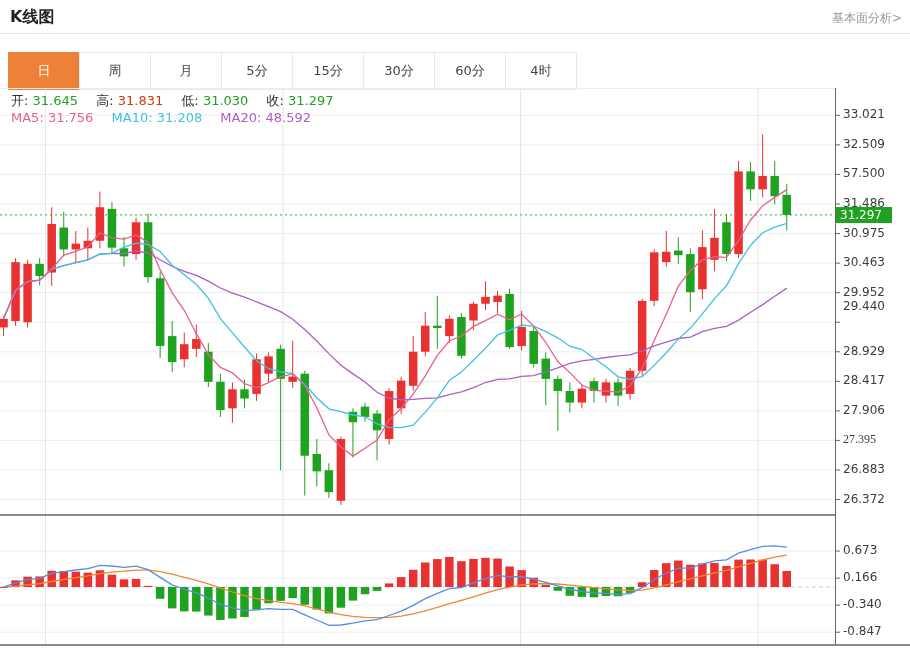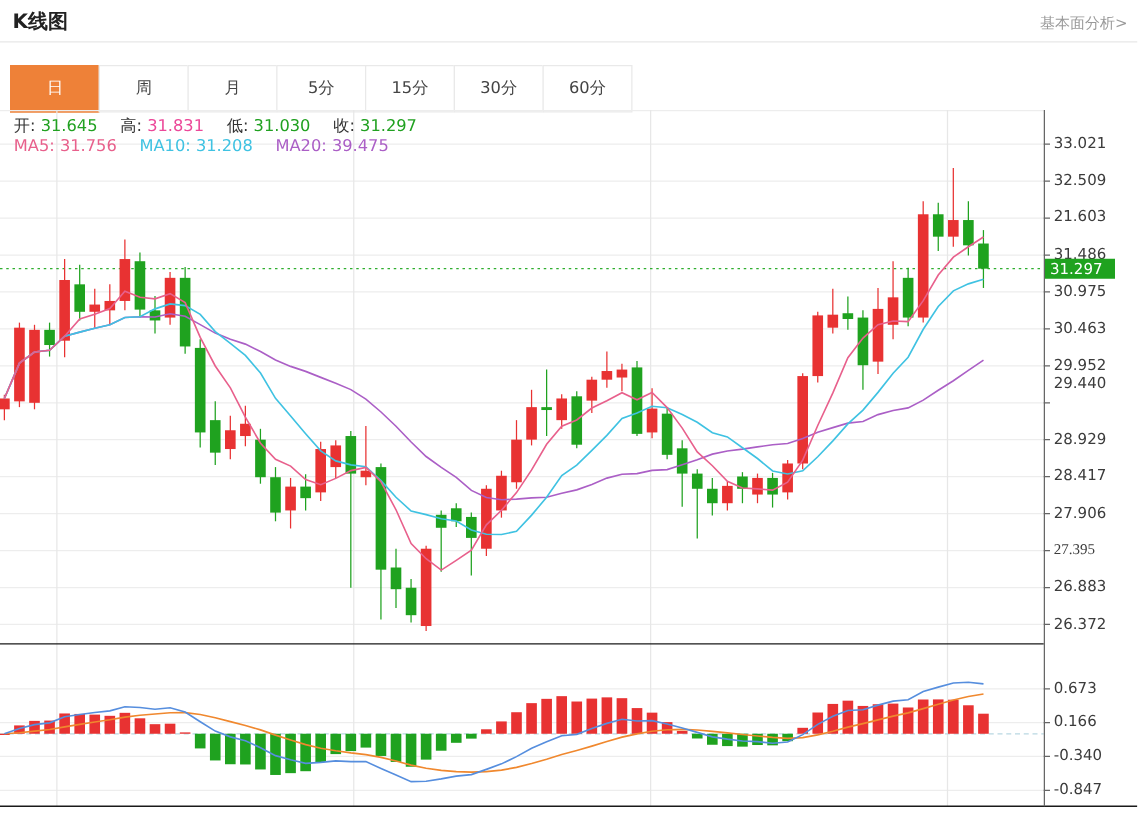--- a/index.html
+++ b/index.html
@@ -32,20 +32,21 @@
   <div class="hr"></div>
 
   <div class="tabbar" id="tabbar">
       <div class="tab active">日</div>
       <div class="tab">周</div>
       <div class="tab">月</div>
       <div class="tab">5分</div>
       <div class="tab">15分</div>
       <div class="tab">30分</div>
       <div class="tab">60分</div>
+      <div class="tab">4时</div>
     </div>
 
   <div class="chart">
     <svg id="cv" width="910" height="652">
         <line x1="0" y1="88.5" x2="835" y2="88.5" stroke="#ededed" stroke-width="1"></line>
         <line x1="0" y1="115.3" x2="835" y2="115.3" stroke="#ededed" stroke-width="1"></line>
         <line x1="0" y1="144.88848000000002" x2="835" y2="144.88848000000002" stroke="#ededed" stroke-width="1"></line>
         <line x1="0" y1="174.41916999999998" x2="835" y2="174.41916999999998" stroke="#ededed" stroke-width="1"></line>
         <line x1="0" y1="204.00765" x2="835" y2="204.00765" stroke="#ededed" stroke-width="1"></line>
         <line x1="0" y1="233.53833999999995" x2="835" y2="233.53833999999995" stroke="#ededed" stroke-width="1"></line>
@@ -291,41 +292,41 @@
         <line x1="835" y1="551.0618" x2="840" y2="551.0618" stroke="#666666" stroke-width="1"></line>
         <line x1="835" y1="578.1356" x2="840" y2="578.1356" stroke="#666666" stroke-width="1"></line>
         <line x1="835" y1="605.156" x2="840" y2="605.156" stroke="#666666" stroke-width="1"></line>
         <line x1="835" y1="632.2298" x2="840" y2="632.2298" stroke="#666666" stroke-width="1"></line>
       </svg>
 
     <div class="inforow" style="top:92px;">
       <span class="lbl">开:</span>
       <span class="grn" style="color: rgb(33, 161, 33);">31.645</span>
       <span class="lbl">高:</span>
-      <span class="grn" style="color: #ec4899;">31.831</span>
+      <span class="grn" style="color: #c2410c;">31.831</span>
       <span class="lbl">低:</span>
       <span class="grn" style="color: rgb(33, 161, 33);">31.030</span>
       <span class="lbl">收:</span>
       <span class="grn" style="color: rgb(33, 161, 33);">31.297</span>
     </div>
 
     <div class="inforow" style="top:110px;">
       <span class="ma5lbl" style="color: rgb(232, 96, 140);">MA5:</span>
       <span class="v ma5lbl" style="color: rgb(232, 96, 140);">31.756</span>
       <span class="ma10lbl" style="color: rgb(63, 194, 226);">MA10:</span>
       <span class="v ma10lbl" style="color: rgb(63, 194, 226);">31.208</span>
       <span class="ma20lbl" style="color: rgb(171, 95, 198);">MA20:</span>
-      <span class="v ma20lbl" style="color: rgb(171, 95, 198);">39.475</span>
+      <span class="v ma20lbl" style="color: rgb(171, 95, 198);">48.592</span>
     </div>
 
 
     <div id="paxis">
         <div class="axis-label" style="top: 107.3px;">33.021</div>
         <div class="axis-label" style="top: 136.888px;">32.509</div>
-        <div class="axis-label" style="top: 166.419px;">21.603</div>
+        <div class="axis-label" style="top: 166.419px;">57.500</div>
         <div class="axis-label" style="top: 196.008px;">31.486</div>
         <div class="axis-label" style="top: 225.538px;">30.975</div>
         <div class="axis-label" style="top: 255.127px;">30.463</div>
         <div class="axis-label" style="top: 284.658px;">29.952</div>
         <div class="axis-label" style="top: 299px;">29.440</div>
         <div class="axis-label" style="top: 343.777px;">28.929</div>
         <div class="axis-label" style="top: 373.365px;">28.417</div>
         <div class="axis-label" style="top: 402.896px;">27.906</div>
         <div class="axis-label" style="top: 432.427px; font-family: Liberation Serif, serif;">27.395</div>
         <div class="axis-label" style="top: 462.015px;">26.883</div>

